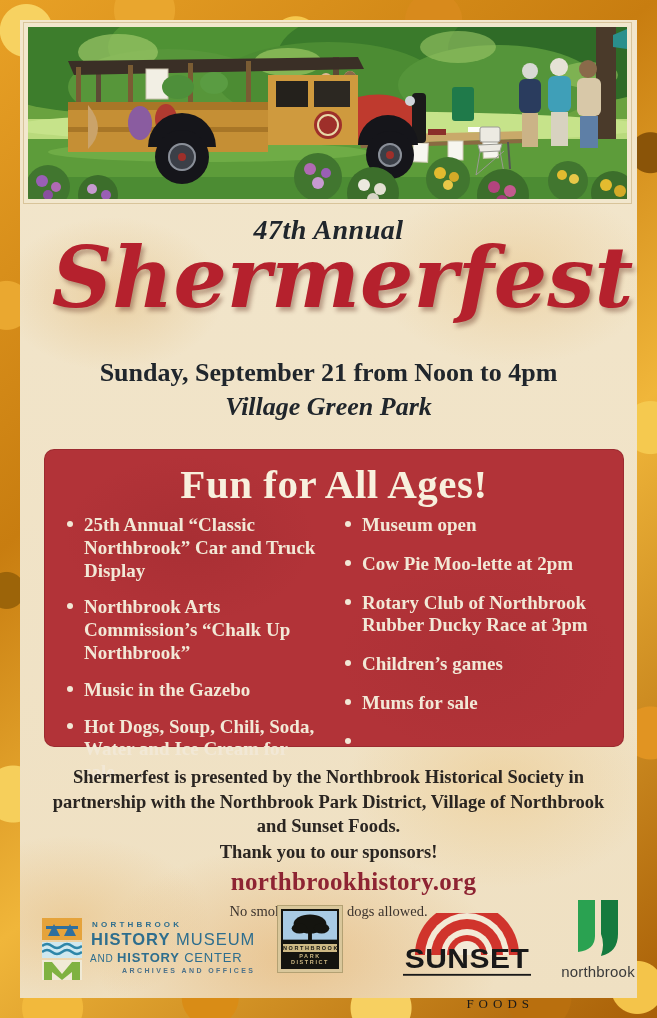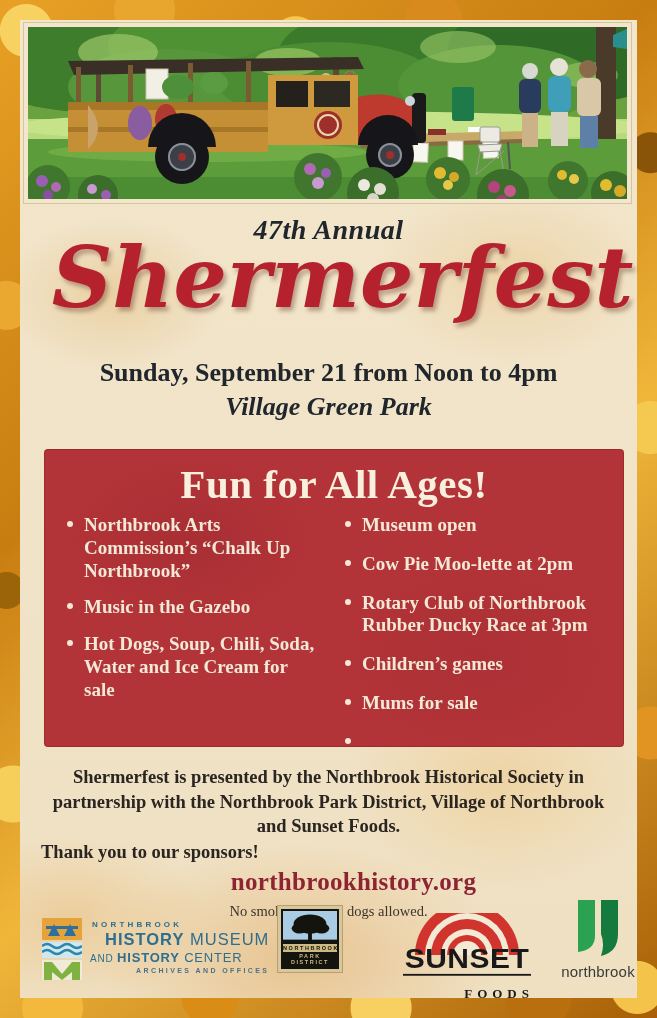--- a/index.html
+++ b/index.html
@@ -62,21 +62,21 @@
   .location{
     position:absolute;left:0;top:372px;width:100%;text-align:center;
     font-size:26px;font-weight:bold;color:#20262c;font-style:italic;
   }
   .redbox{
     position:absolute;left:25px;top:430px;width:578px;height:296px;
     background:
       radial-gradient(ellipse 180px 120px at 25% 30%, rgba(140,35,40,.25), rgba(0,0,0,0) 70%),
       radial-gradient(ellipse 200px 140px at 75% 70%, rgba(150,40,45,.22), rgba(0,0,0,0) 70%),
       #b23338;
-    border-radius:3px;box-shadow:0 0 0 1px #9c2b30;
+    border-radius:9px;box-shadow:0 0 0 1px #9c2b30;
   }
   .redbox h2{
     margin:10px 0 4px 0;text-align:center;
     font-size:41px;font-weight:bold;color:#f8f0dd;letter-spacing:.5px;
   }
   .cols{display:flex;padding:2px 14px 0 22px;}
   .col{list-style:none;margin:0;padding:0;}
   .col-left{width:252px;margin-right:26px;}
   .col-right{width:264px;}
   .col li{
@@ -86,37 +86,37 @@
   .col-right li{margin-bottom:16px;}
   .col li .dot{
     position:absolute;left:0;top:7px;width:6px;height:6px;border-radius:50%;
     background:#f2e8d6;
   }
   .presented{
     position:absolute;left:21px;top:745px;width:575px;text-align:center;
     font-size:18.5px;font-weight:bold;color:#2a2521;line-height:1.33;
   }
   .thanks{
-    position:absolute;left:21px;top:822px;width:575px;text-align:left;
+    position:absolute;left:21px;top:822px;width:575px;text-align:center;
     font-size:18.5px;font-weight:bold;color:#2a2521;
   }
   .website{
     position:absolute;left:0;top:848px;width:100%;text-align:center;
     font-size:25px;font-weight:bold;color:#8e2433;letter-spacing:.3px;margin-left:25px;
   }
   .rules{
     position:absolute;left:0;top:883px;width:100%;text-align:center;
     font-size:14.5px;color:#3c342e;
   }
   
   .museum{position:absolute;left:22px;top:898px;display:flex;align-items:flex-start;}
   .museum .mark{margin-right:8px;}
   .museum .mtext{font-family:"Liberation Sans", sans-serif;color:#2e6e8e;}
   .museum .l1{font-size:8px;font-weight:bold;letter-spacing:3.2px;margin:2px 0 1px 2px;}
-  .museum .l2{font-size:16.5px;letter-spacing:1px;margin-left:15px;}
+  .museum .l2{font-size:16.5px;letter-spacing:1px;margin-left:1px;}
   .museum .l2 b{font-weight:bold;}
   .museum .l3{font-size:13px;letter-spacing:.8px;margin-top:1px;}
   .museum .l3 .sm{font-size:10px;}
   .museum .l4{font-size:7px;font-weight:bold;letter-spacing:2.4px;text-align:right;margin-top:2px;color:#4b718a;}
   .park{position:absolute;left:257px;top:885px;width:66px;height:68px;
     background:#d9c79b;border:1px solid #b3a173;box-sizing:border-box;padding:3px;}
   .park .frame{background:#14140f;width:100%;height:100%;box-sizing:border-box;padding:2px;display:flex;flex-direction:column;}
   .park .sky{flex:1;background:#a9cbe4;position:relative;overflow:hidden;}
   .park .band1{background:#cdb984;color:#14140f;font-family:"Liberation Sans", sans-serif;
     font-size:5.5px;font-weight:bold;letter-spacing:1.6px;text-align:center;padding:1px 0;}
@@ -124,21 +124,21 @@
     font-size:5.5px;font-weight:bold;letter-spacing:1.6px;text-align:center;padding:1px 0 2px 0;}
   .sunset{position:absolute;left:372px;top:893px;width:150px;text-align:center;font-family:"Liberation Sans", sans-serif;}
   .sunset .arc{margin:0 auto;display:block;}
   .sunset .name{
     font-size:30px;font-weight:bold;letter-spacing:.5px;color:#191919;line-height:.85;
     border-bottom:2.5px solid #191919;display:inline-block;padding:0 2px 3px 2px;margin-top:-14px;position:relative;z-index:2;
     transform:scaleY(.92);
   }
   .sunset .sub{
     font-family:"Liberation Serif", serif;font-size:13px;letter-spacing:5px;color:#191919;
-    text-align:right;padding-right:8px;margin-top:9px;font-weight:bold;
+    text-align:right;padding-right:8px;margin-top:19px;
   }
   .village{position:absolute;left:528px;top:880px;width:100px;text-align:center;}
   .village .vname{font-family:"Liberation Sans", sans-serif;font-size:15px;color:#3a3a3a;margin-top:3px;letter-spacing:.2px;}
 </style>
 </head>
 <body>
 
 <div class="poster">
   <div class="inner">
 
@@ -287,20 +287,21 @@
 
     <div class="annual">47th Annual</div>
     <div class="big-title">Shermerfest</div>
     <div class="dateline">Sunday, September 21 from Noon to 4pm</div>
     <div class="location">Village Green Park</div>
 
     <div class="redbox">
       <h2>Fun for All Ages!</h2>
       <div class="cols">
         <ul class="col col-left">
+          <li><span class="dot"></span><span>25th Annual “Classic Northbrook” Car and Truck Display</span></li>
           <li><span class="dot"></span><span>Northbrook Arts Commission’s “Chalk Up Northbrook”</span></li>
           <li><span class="dot"></span><span>Music in the Gazebo</span></li>
           <li><span class="dot"></span><span>Hot Dogs, Soup, Chili, Soda, Water and Ice Cream for sale</span></li>
         </ul>
         <ul class="col col-right">
           <li><span class="dot"></span><span>Museum open</span></li>
           <li><span class="dot"></span><span>Cow Pie Moo-lette at 2pm</span></li>
           <li><span class="dot"></span><span>Rotary Club of Northbrook Rubber Ducky Race at 3pm</span></li>
           <li><span class="dot"></span><span>Children’s games</span></li>
           <li><span class="dot"></span><span>Mums for sale</span></li>

